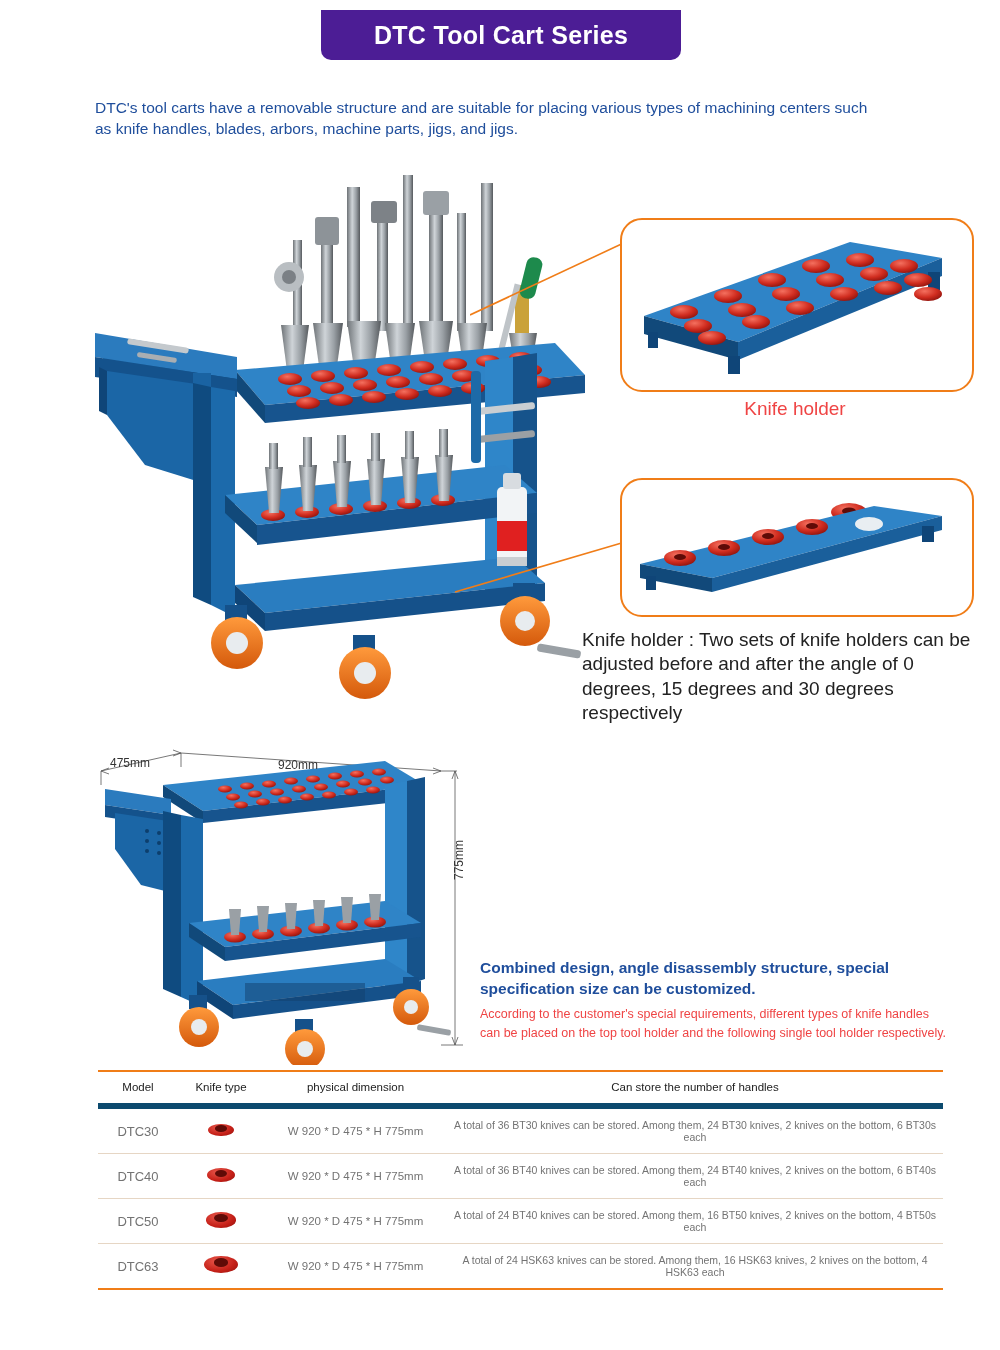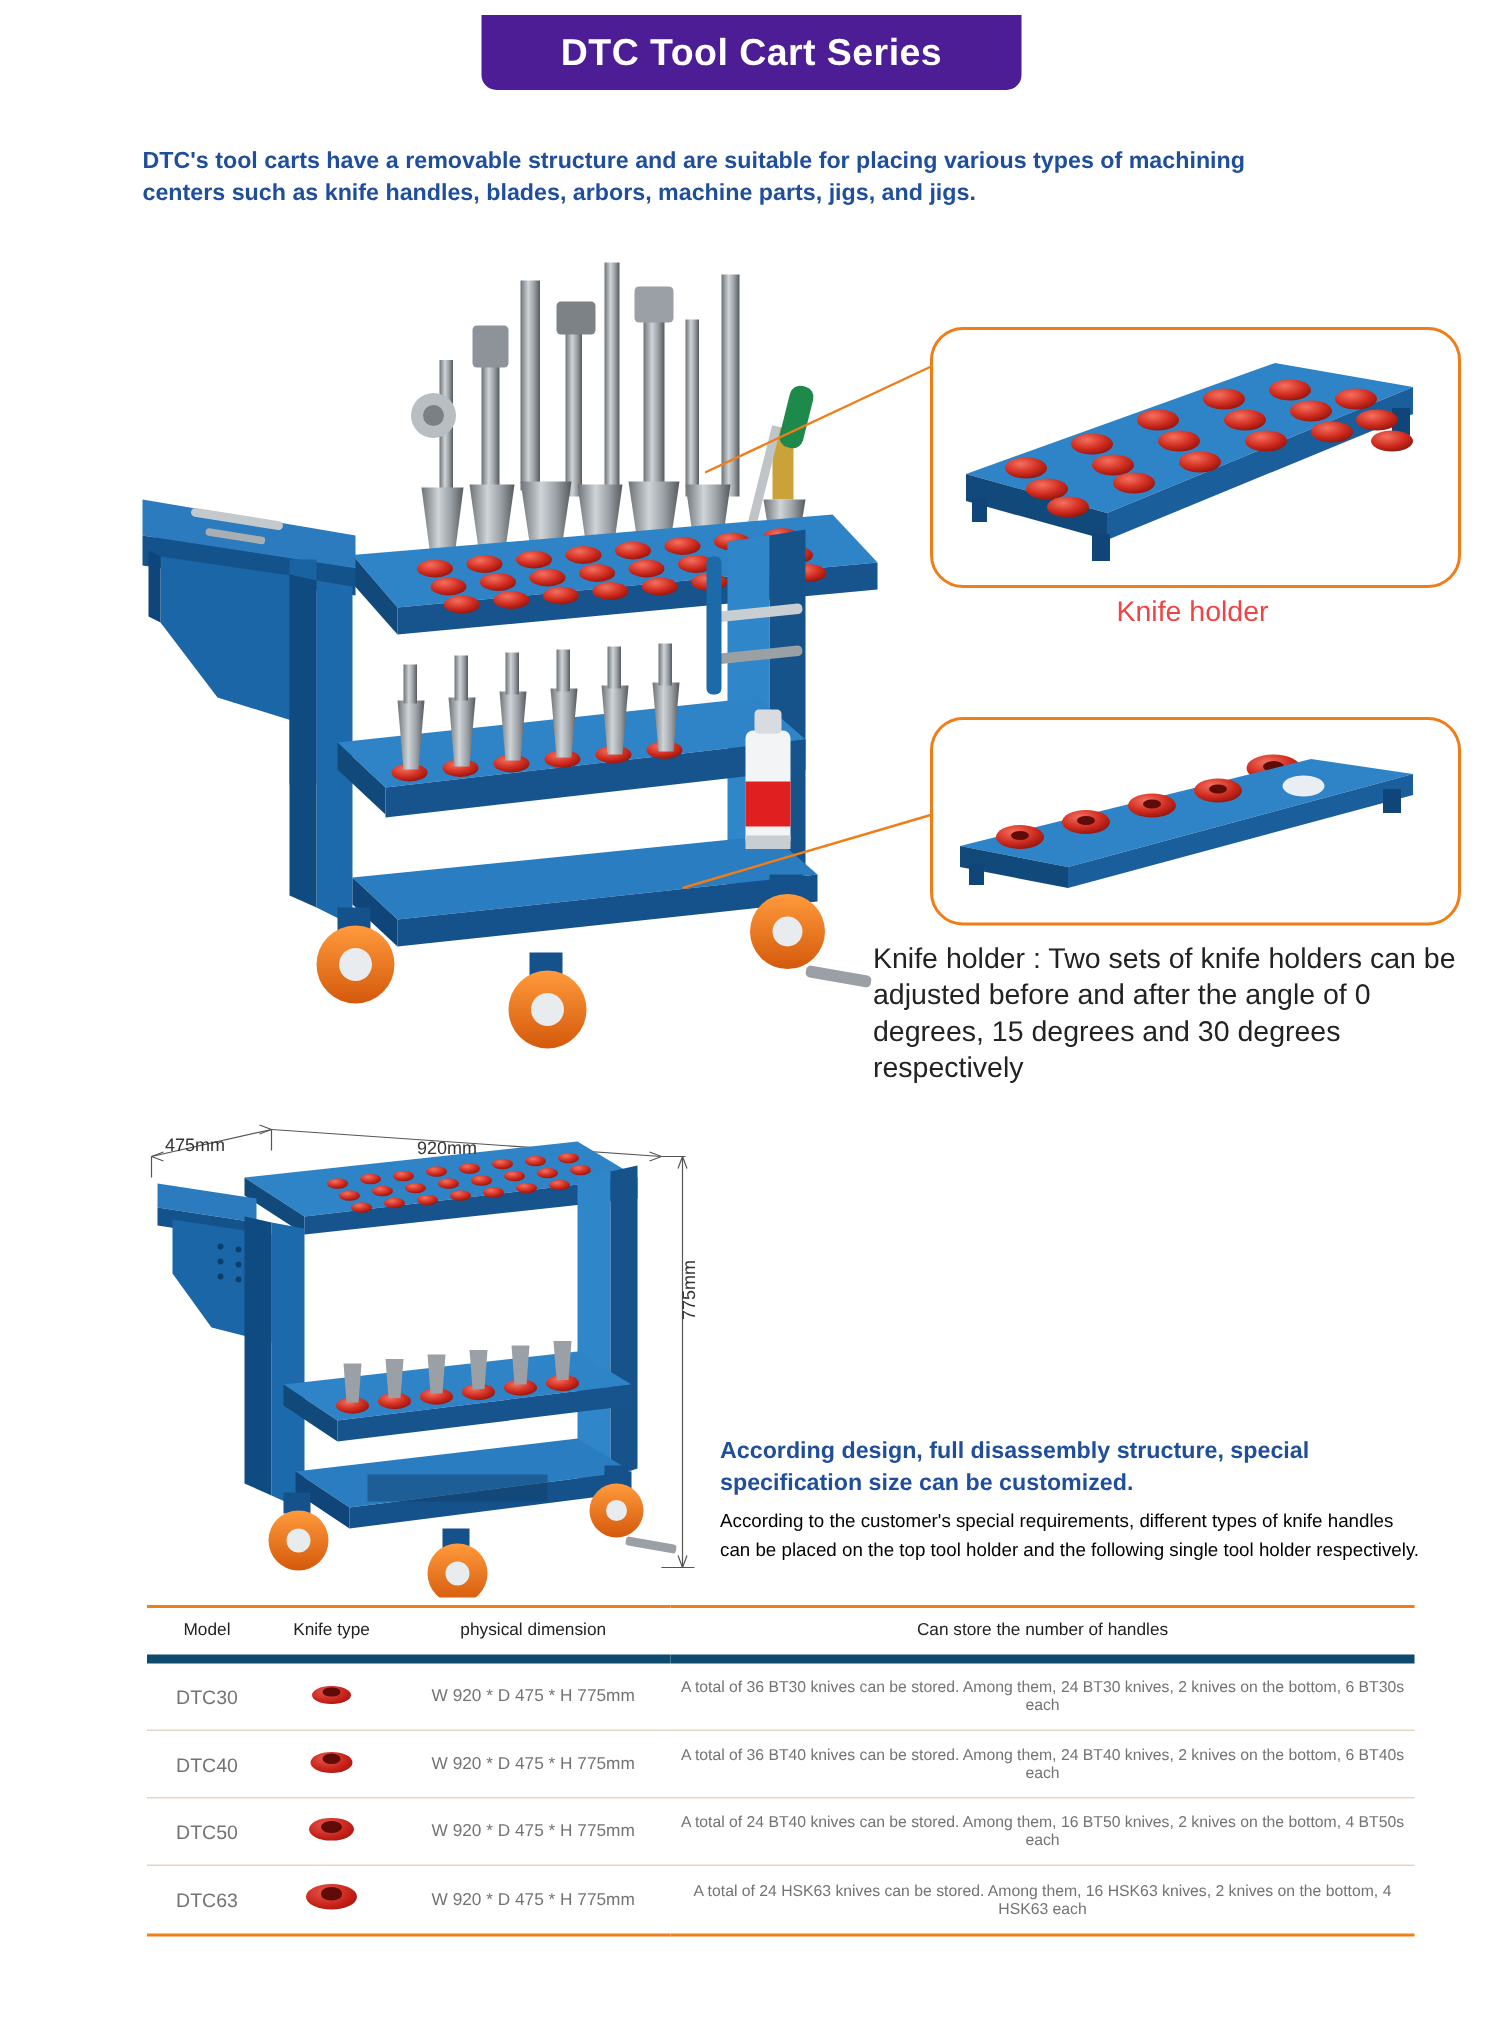--- a/index.html
+++ b/index.html
@@ -18,21 +18,21 @@
     background:#4c1d95;border-radius:0 0 10px 10px;
     display:flex;align-items:center;justify-content:center;
   }
   .banner-title{
     color:#ffffff;font-size:25px;font-weight:bold;letter-spacing:.3px;
   }
 
   
   .intro{
     position:absolute;left:95px;top:98px;width:790px;
-    color:#1f4e9c;font-weight:bold;font-size:15.5px;line-height:1.35;
+    color:#1f4e9c;font-weight:normal;font-size:15.5px;line-height:1.35;
   }
 
   
   .photo-main{position:absolute;left:85px;top:165px;width:560px;height:580px;}
 
   
   .callout{
     position:absolute;border:2px solid #f07d18;border-radius:22px;background:#fff;
   }
   .callout.top{left:620px;top:218px;width:350px;height:170px;}
@@ -56,21 +56,21 @@
   .dim-920{left:278px;top:758px;}
   .dim-775{left:452px;top:880px;transform:rotate(-90deg);transform-origin:left top;}
 
   
   .combined-title{
     position:absolute;left:480px;top:958px;width:480px;
     color:#1f4e9c;font-weight:bold;font-size:15.5px;line-height:1.35;
   }
   .combined-body{
     position:absolute;left:480px;top:1005px;width:470px;
-    font-size:12.5px;line-height:1.55;color:#000000;
+    font-size:12.5px;line-height:1.55;color:#ef4444;
   }
 
   
   .table-wrap{position:absolute;left:98px;top:1070px;width:845px;}
   table{border-collapse:collapse;width:845px;}
   thead th{
     font-size:11.5px;font-weight:normal;color:#222;padding:9px 4px 10px;
     border-bottom:6px solid #0c4a6e;text-align:center;vertical-align:middle;
   }
   thead tr{border-top:2px solid #f07d18;}
@@ -539,21 +539,21 @@
         <circle cx="326" cy="262" r="7" fill="#e8ecef"></circle>
         <rect x="332" y="282" width="34" height="6" rx="2" fill="#9aa0a5" transform="rotate(10 349 285)"></rect>
       </g>
     </svg>
   </div>
 
   <div class="dim-label dim-475">475mm</div>
   <div class="dim-label dim-920">920mm</div>
   <div class="dim-label dim-775">775mm</div>
 
-  <div class="combined-title">According design, full disassembly structure, special specification size can be customized.</div>
+  <div class="combined-title">Combined design, angle disassembly structure, special specification size can be customized.</div>
   <div class="combined-body">According to the customer's special requirements, different types of knife handles can be placed on the top tool holder and the following single tool holder respectively.</div>
 
   <div class="table-wrap">
     <table>
       <thead>
         <tr>
           <th>Model</th>
           <th>Knife type</th>
           <th>physical dimension</th>
           <th>Can store the number of handles</th>

